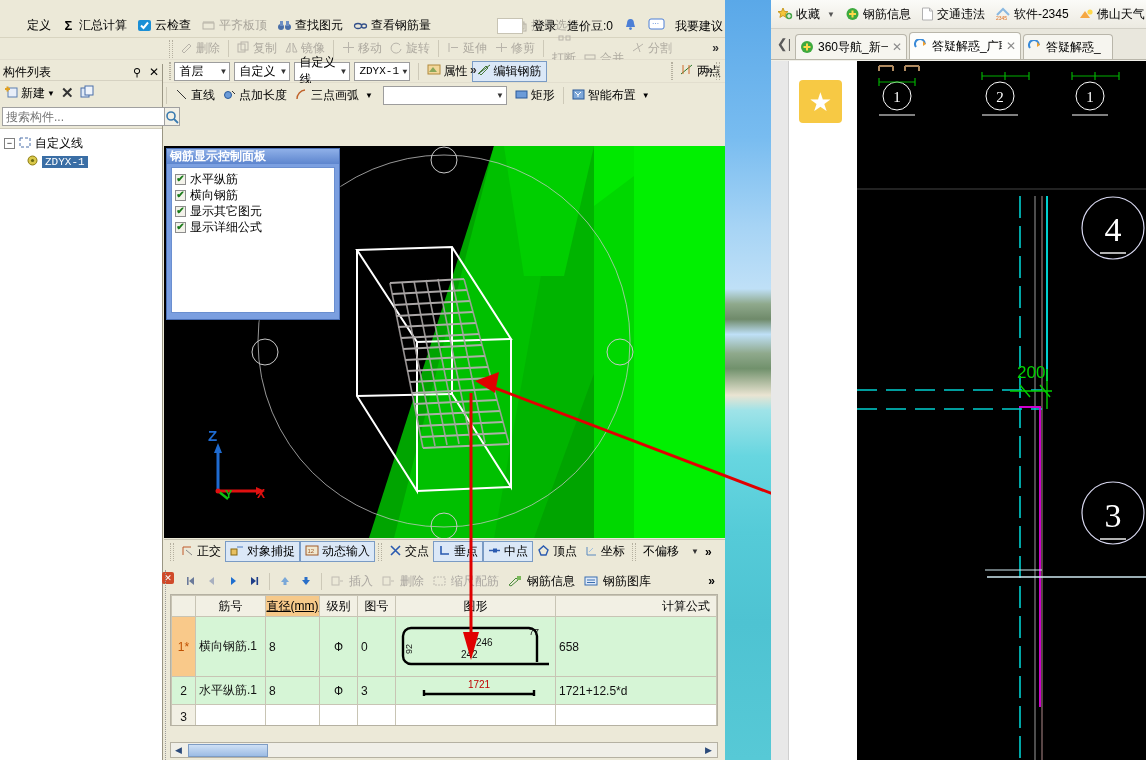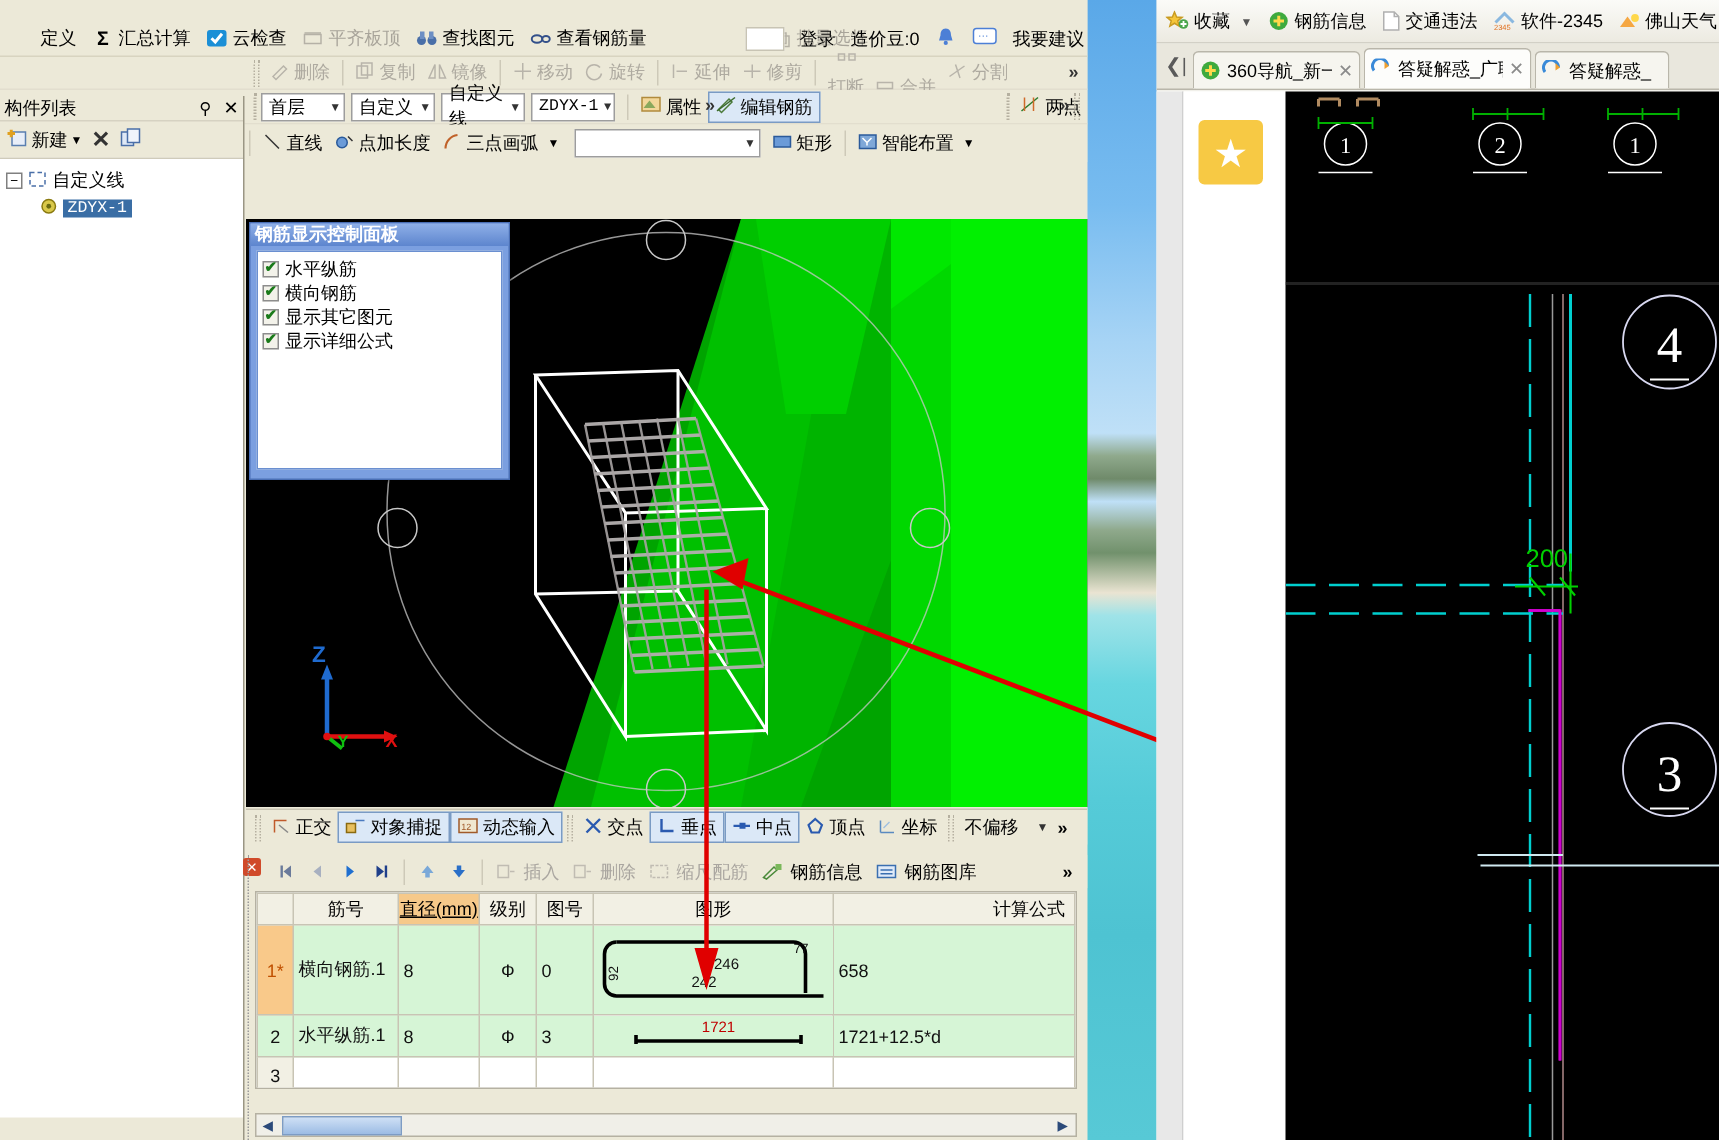--- a/index.html
+++ b/index.html
@@ -481,20 +481,29 @@
             </svg>
         </span>
         <span>新建</span>
         <span style="font-size:8px;">▼</span>
       </span>
       <span style="font-size:15px;font-weight:bold;color:#333;">✕</span>
       <span class="ico">
         <svg width="16" height="14" viewBox="0 0 16 14">
             <rect x="1" y="3" width="8" height="9" fill="#dfe9f6" stroke="#4a6fa8"></rect>
             <rect x="5" y="1" width="8" height="9" fill="#eff4fb" stroke="#4a6fa8"></rect>
+          </svg>
+      </span>
+    </div>
+    <div class="searchrow">
+      <input value="" placeholder="搜索构件..." style="">
+      <span class="searchbtn">
+        <svg width="14" height="14" viewBox="0 0 14 14">
+            <circle cx="6" cy="6" r="4" fill="none" stroke="#3a7ab0" stroke-width="1.6"></circle>
+            <path d="M9 9 L13 13" stroke="#3a7ab0" stroke-width="1.8"></path>
           </svg>
       </span>
     </div>
     <div class="tree">
       <div class="tnode">
         <span style="width:11px;height:11px;border:1px solid #808080;display:inline-flex;align-items:center;justify-content:center;font-size:9px;line-height:9px;background:#fff;">−</span>
         <span class="ico">
           <svg width="14" height="13" viewBox="0 0 14 13">
               <rect x="2" y="2" width="10" height="9" fill="none" stroke="#4a6fa8" stroke-dasharray="3 2"></rect>
             </svg>

